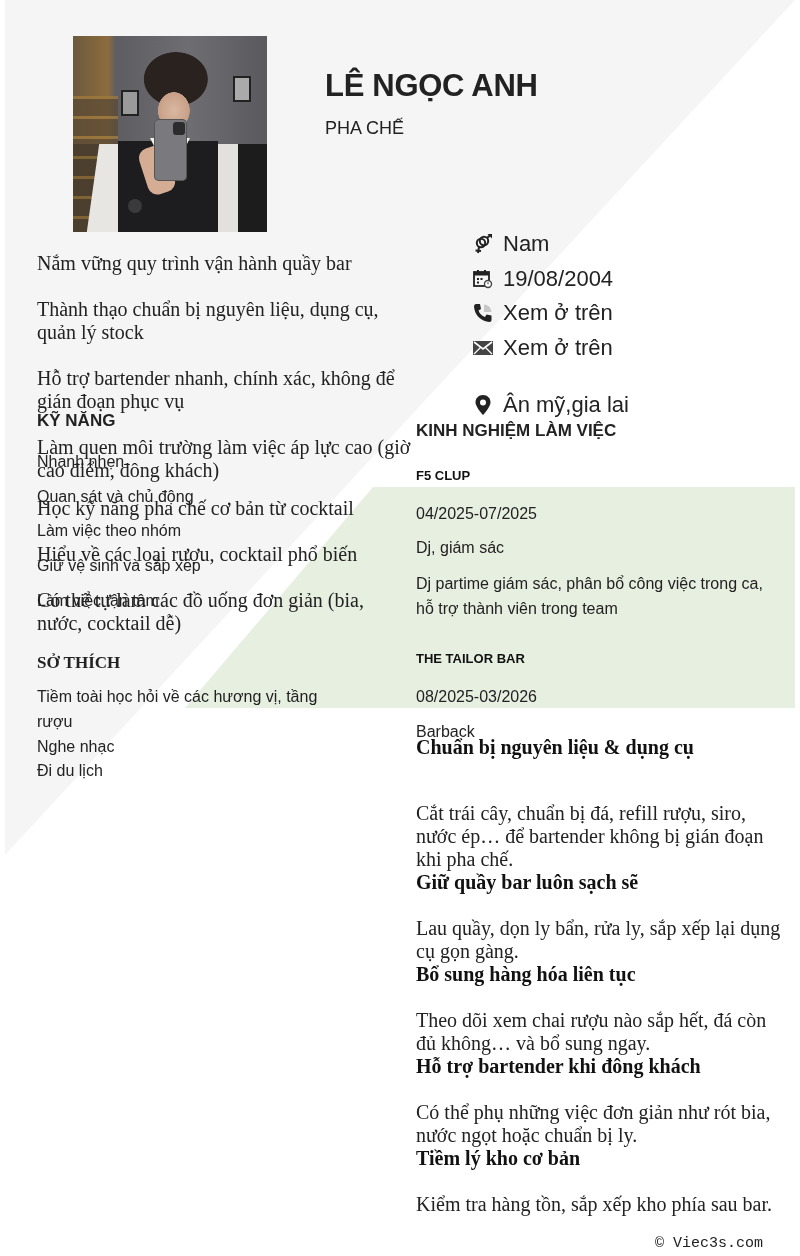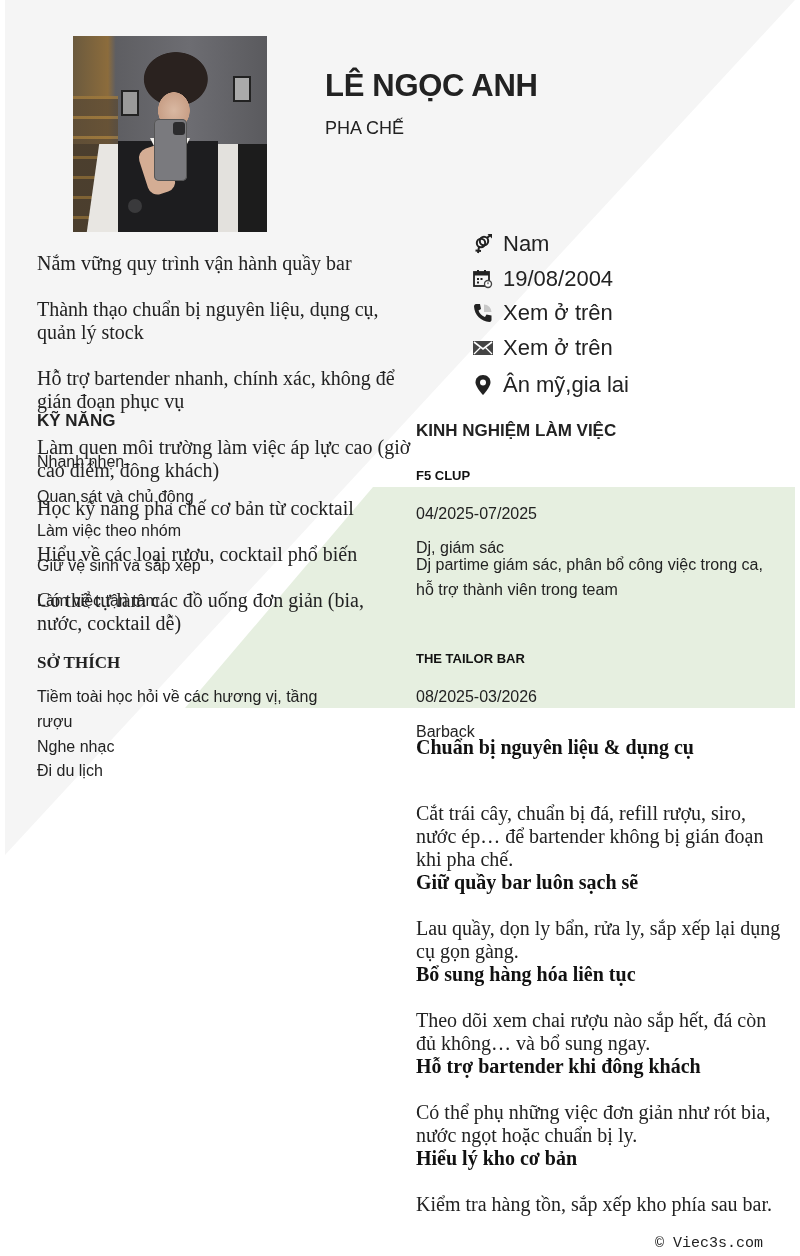--- a/index.html
+++ b/index.html
@@ -113,21 +113,21 @@
   <span class="ic">
     <svg width="20" height="16" viewBox="0 0 20 16">
         <rect x="0" y="1" width="20" height="14" fill="#444"></rect>
         <polyline points="1,2 10,9 19,2" fill="none" stroke="#fff" stroke-width="1.6"></polyline>
         <line x1="1" y1="14" x2="7.5" y2="7.5" stroke="#fff" stroke-width="1.2"></line>
         <line x1="19" y1="14" x2="12.5" y2="7.5" stroke="#fff" stroke-width="1.2"></line>
       </svg>
   </span>
   <span class="txt">Xem ở trên</span>
 </div>
-<div class="contact-row" style="top:373px;">
+<div class="contact-row" style="top:393px;">
   <span class="ic">
     <svg width="16" height="20" viewBox="0 0 16 20">
         <path d="M8 0 C3.5 0 0.5 3.3 0.5 7.5 C0.5 12 8 20 8 20 C8 20 15.5 12 15.5 7.5 C15.5 3.3 12.5 0 8 0 Z" fill="#222"></path>
         <circle cx="8" cy="7.5" r="3" fill="#fff"></circle>
       </svg>
   </span>
   <span class="txt">Ân mỹ,gia lai</span>
 </div>
 
 <div class="serif-p" style="left:37px; top:252px; width:380px;">Nắm vững quy trình vận hành quầy bar</div>
@@ -148,30 +148,30 @@
 <div class="heading" style="left:37px; top:653px;font-family:Liberation Serif, serif;">SỞ THÍCH</div>
 <div class="sans" style="left:37px; top:684px; width:310px;">Tiềm toài học hỏi về các hương vị, tầng rượu</div>
 <div class="sans" style="left:37px; top:734px;">Nghe nhạc</div>
 <div class="sans" style="left:37px; top:758px;">Đi du lịch</div>
 
 <div class="heading" style="left:416px; top:421px;">KINH NGHIỆM LÀM VIỆC</div>
 
 <div class="exp-company" style="top:468px;">F5 CLUP</div>
 <div class="exp-line" style="top:505px;">04/2025-07/2025</div>
 <div class="exp-line" style="top:539px;">Dj, giám sác</div>
-<div class="exp-desc" style="top:552px;">Dj partime giám sác, phân bổ công việc trong ca, hỗ trợ thành viên trong team</div>
+<div class="exp-desc" style="top:571px;">Dj partime giám sác, phân bổ công việc trong ca, hỗ trợ thành viên trong team</div>
 
 <div class="exp-company" style="top:651px;">THE TAILOR BAR</div>
 <div class="exp-line" style="top:688px;">08/2025-03/2026</div>
 <div class="exp-line" style="top:723px;">Barback</div>
 
 <div class="duty-title" style="top:736px;">Chuẩn bị nguyên liệu &amp; dụng cụ</div>
 <div class="duty-text" style="top:802px;">Cắt trái cây, chuẩn bị đá, refill rượu, siro, nước ép… để bartender không bị gián đoạn khi pha chế.</div>
 <div class="duty-title" style="top:871px;">Giữ quầy bar luôn sạch sẽ</div>
 <div class="duty-text" style="top:917px;">Lau quầy, dọn ly bẩn, rửa ly, sắp xếp lại dụng cụ gọn gàng.</div>
 <div class="duty-title" style="top:963px;">Bổ sung hàng hóa liên tục</div>
 <div class="duty-text" style="top:1009px;">Theo dõi xem chai rượu nào sắp hết, đá còn đủ không… và bổ sung ngay.</div>
 <div class="duty-title" style="top:1055px;">Hỗ trợ bartender khi đông khách</div>
 <div class="duty-text" style="top:1101px;">Có thể phụ những việc đơn giản như rót bia, nước ngọt hoặc chuẩn bị ly.</div>
-<div class="duty-title" style="top:1147px;">Hiểu lý kho cơ bản</div>
+<div class="duty-title" style="top:1147px;">Tiềm lý kho cơ bản</div>
 <div class="duty-text" style="top:1193px;">Kiểm tra hàng tồn, sắp xếp kho phía sau bar.</div>
 
 <div class="footer">© Viec3s.com</div>
 
 </body></html>

